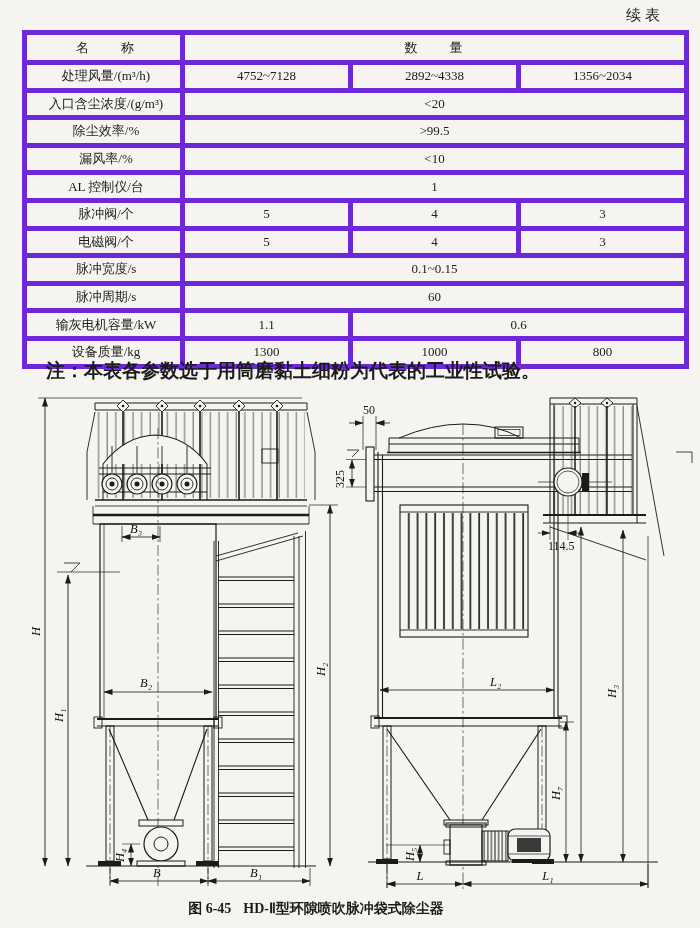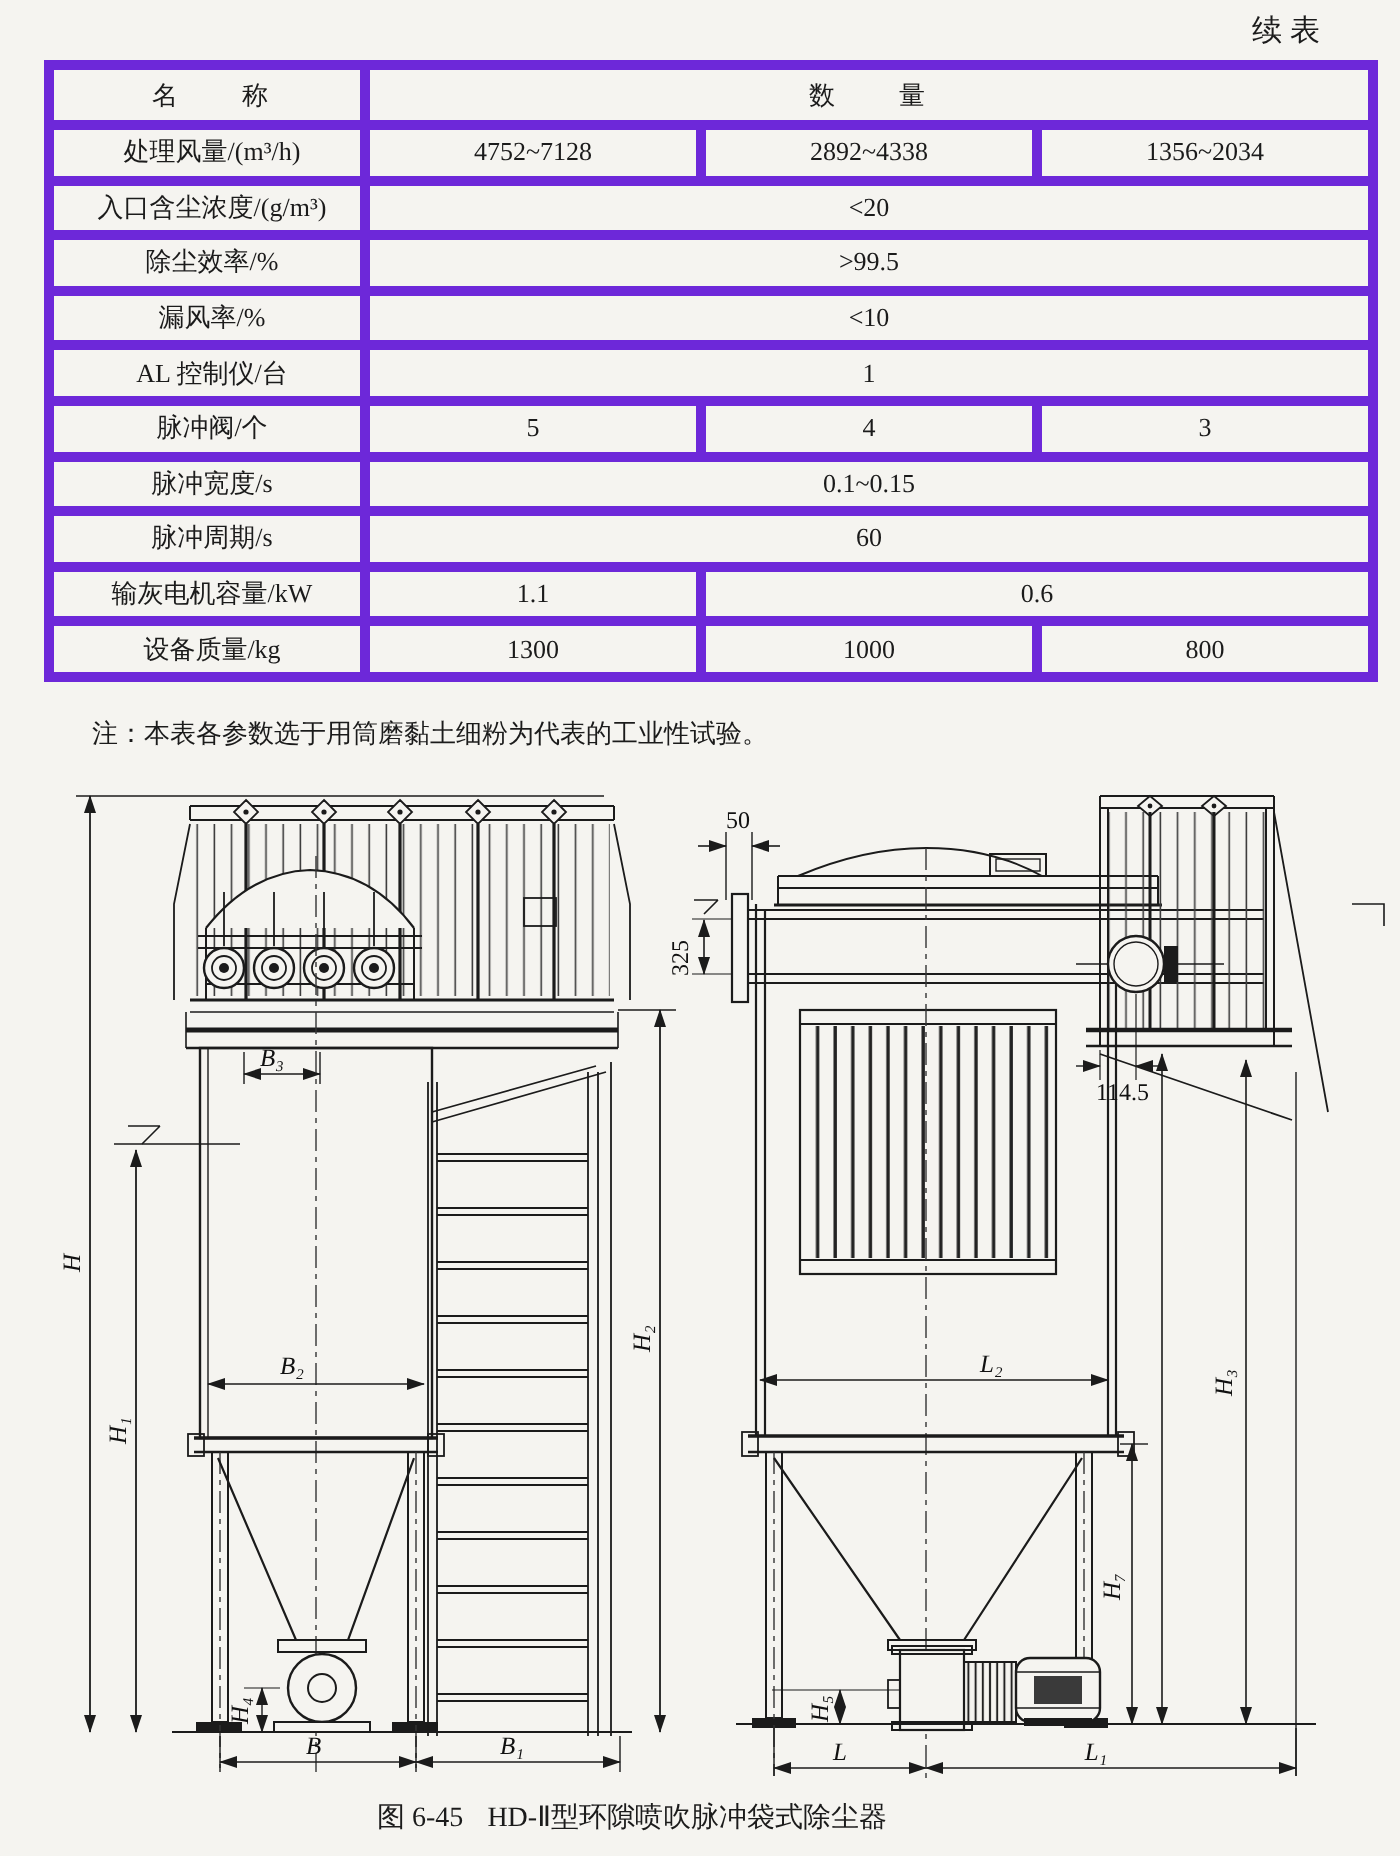--- a/index.html
+++ b/index.html
@@ -7,23 +7,23 @@
        background:#f5f4f0;color:#1b1b1b;
        font-family:"Liberation Serif", serif;}
   .cont-label{position:absolute;top:6px;right:36px;font-size:15px;letter-spacing:4px}
   table.spec{position:absolute;left:22px;top:30px;width:662px;
              border-collapse:collapse;table-layout:fixed;font-size:13px;
              border:2px solid #2a2a2a;background:transparent}
   table.spec td{border:5px solid #6d28d9;height:22.6px;text-align:center;
                 padding:0 3px;overflow:hidden;white-space:nowrap}
   table.spec td.lbl{text-align:center;padding-left:8px}
   table.spec tr.hdr td{height:25px;letter-spacing:2px}
-  .note{position:absolute;left:46px;top:358px;font-size:13px;font-weight:normal}
+  .note{position:absolute;left:46px;top:358px;font-size:19px;font-weight:bold}
   .caption{position:absolute;left:0;top:900px;width:632px;text-align:center;
-           font-size:14px;font-weight:normal}
+           font-size:14px;font-weight:bold}
   .caption span{margin:0 6px}
   svg.diag{position:absolute;left:0;top:0}
   svg text{font-family:"Liberation Serif", serif;fill:#111;stroke:none}
   .dimlab{font-style:italic;font-size:12.5px}
   .numlab{font-size:12px}
   .cl{stroke:#333;stroke-width:.7;stroke-dasharray:11 3 2.5 3}
 </style>
 </head>
 <body>
 
@@ -58,20 +58,26 @@
     <tr>
       <td class="lbl">漏风率/%</td>
       <td colspan="3">&lt;10</td>
     </tr>
     <tr>
       <td class="lbl">AL 控制仪/台</td>
       <td colspan="3">1</td>
     </tr>
     <tr>
       <td class="lbl">脉冲阀/个</td>
+      <td>5</td>
+      <td>4</td>
+      <td>3</td>
+    </tr>
+    <tr>
+      <td class="lbl">电磁阀/个</td>
       <td>5</td>
       <td>4</td>
       <td>3</td>
     </tr>
     <tr>
       <td class="lbl">脉冲宽度/s</td>
       <td colspan="3">0.1~0.15</td>
     </tr>
     <tr>
       <td class="lbl">脉冲周期/s</td>

